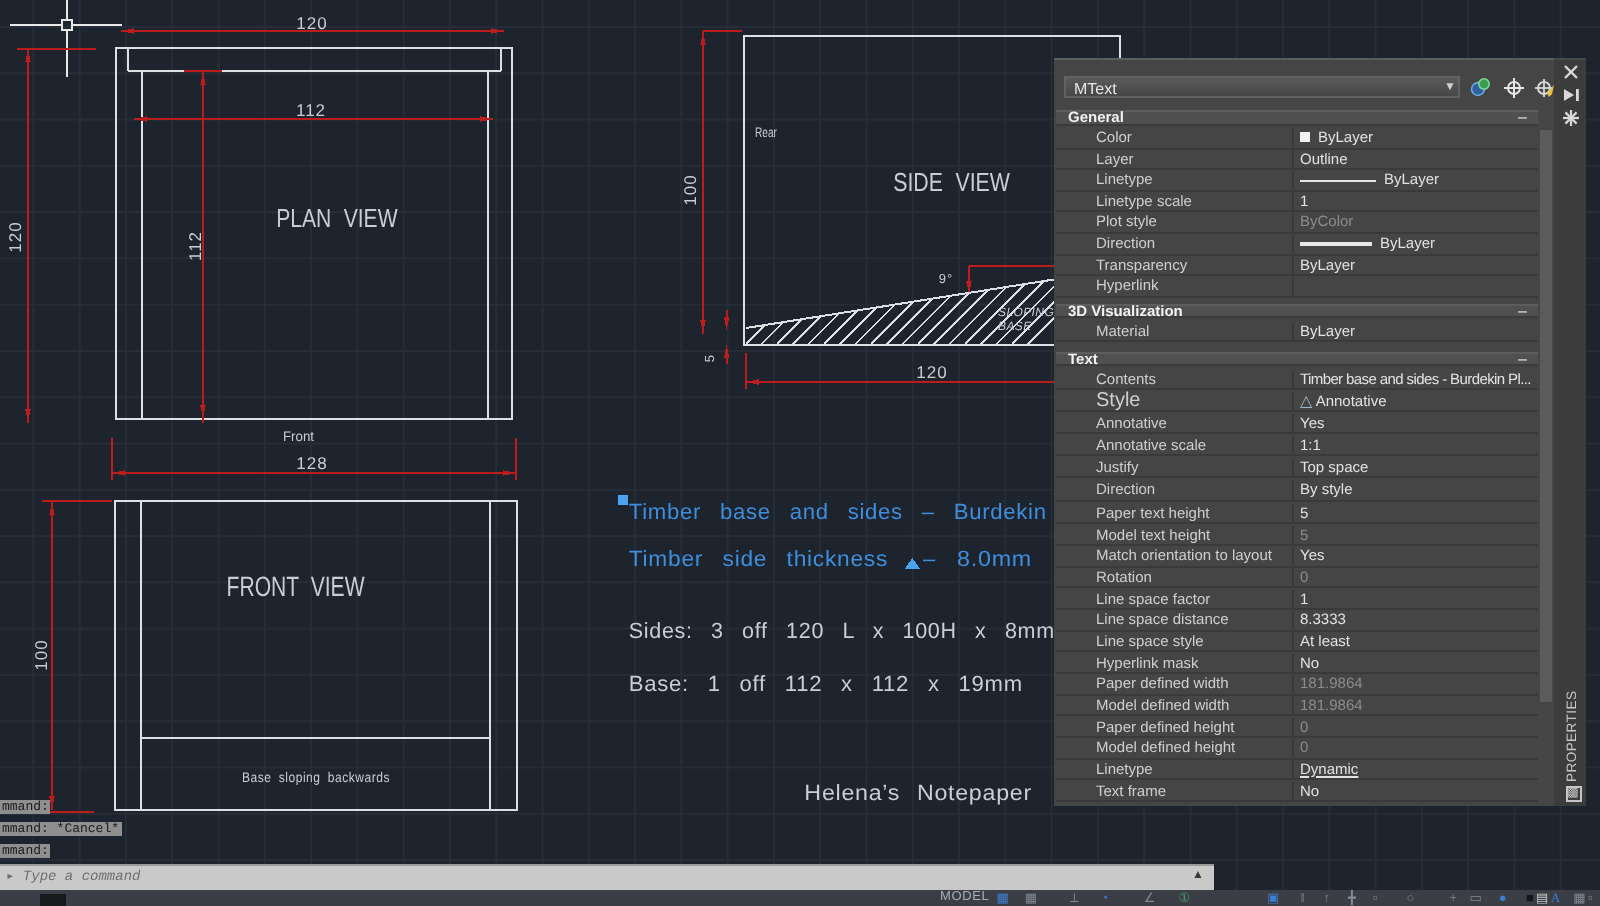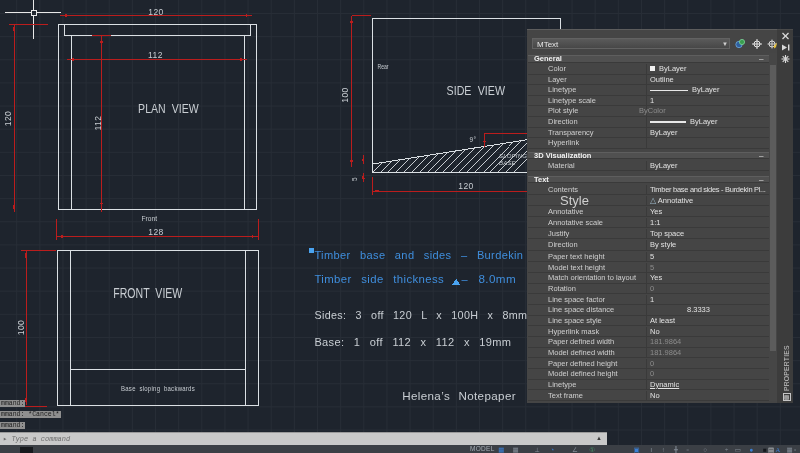--- a/index.html
+++ b/index.html
@@ -169,21 +169,21 @@
       <div style="position:absolute;left:118.5px;top:56.6px;width:1px;height:10.6px;background:#3a3a3a"></div>
       <div style="position:absolute;left:21px;top:56.6px;height:10.6px;color:#cfcfcf;font-size:7.5px;line-height:10.6px;white-space:nowrap">Linetype</div>
       <div style="position:absolute;left:123px;top:56.6px;height:10.6px;color:#e2e2e2;font-size:7.5px;line-height:10.6px"><span style="display:inline-block;width:38px;height:1px;background:#e8e8e8;vertical-align:middle;margin-right:4px"></span>ByLayer</div>
       <div style="position:absolute;left:1px;top:67.2px;width:242px;height:10.6px;border-bottom:1px solid #3a3a3a"></div>
       <div style="position:absolute;left:118.5px;top:67.2px;width:1px;height:10.6px;background:#3a3a3a"></div>
       <div style="position:absolute;left:21px;top:67.2px;height:10.6px;color:#cfcfcf;font-size:7.5px;line-height:10.6px;white-space:nowrap">Linetype scale</div>
       <div style="position:absolute;left:123px;top:67.2px;height:10.6px;color:#e2e2e2;font-size:7.5px;line-height:10.6px;white-space:nowrap;">1</div>
       <div style="position:absolute;left:1px;top:77.8px;width:242px;height:10.6px;border-bottom:1px solid #3a3a3a"></div>
       <div style="position:absolute;left:118.5px;top:77.8px;width:1px;height:10.6px;background:#3a3a3a"></div>
       <div style="position:absolute;left:21px;top:77.8px;height:10.6px;color:#cfcfcf;font-size:7.5px;line-height:10.6px;white-space:nowrap">Plot style</div>
-      <div style="position:absolute;left:112px;top:77.8px;height:10.6px;color:#8c8c8c;font-size:7.5px;line-height:10.6px;white-space:nowrap;">ByColor</div>
+      <div style="position:absolute;left:123px;top:77.8px;height:10.6px;color:#8c8c8c;font-size:7.5px;line-height:10.6px;white-space:nowrap;">ByColor</div>
       <div style="position:absolute;left:1px;top:88.4px;width:242px;height:10.6px;border-bottom:1px solid #3a3a3a"></div>
       <div style="position:absolute;left:118.5px;top:88.4px;width:1px;height:10.6px;background:#3a3a3a"></div>
       <div style="position:absolute;left:21px;top:88.4px;height:10.6px;color:#cfcfcf;font-size:7.5px;line-height:10.6px;white-space:nowrap">Direction</div>
       <div style="position:absolute;left:123px;top:88.4px;height:10.6px;color:#e2e2e2;font-size:7.5px;line-height:10.6px"><span style="display:inline-block;width:36px;height:2.5px;background:#e8e8e8;vertical-align:middle;margin-right:4px"></span>ByLayer</div>
       <div style="position:absolute;left:1px;top:99.0px;width:242px;height:10.6px;border-bottom:1px solid #3a3a3a"></div>
       <div style="position:absolute;left:118.5px;top:99.0px;width:1px;height:10.6px;background:#3a3a3a"></div>
       <div style="position:absolute;left:21px;top:99.0px;height:10.6px;color:#cfcfcf;font-size:7.5px;line-height:10.6px;white-space:nowrap">Transparency</div>
       <div style="position:absolute;left:123px;top:99.0px;height:10.6px;color:#e2e2e2;font-size:7.5px;line-height:10.6px;white-space:nowrap;">ByLayer</div>
       <div style="position:absolute;left:1px;top:109.6px;width:242px;height:10.6px;border-bottom:1px solid #3a3a3a"></div>
       <div style="position:absolute;left:118.5px;top:109.6px;width:1px;height:10.6px;background:#3a3a3a"></div>
@@ -197,21 +197,21 @@
       <div style="position:absolute;left:123px;top:132.1px;height:10.6px;color:#e2e2e2;font-size:7.5px;line-height:10.6px;white-space:nowrap;">ByLayer</div>
       <div style="position:absolute;left:1px;top:147.2px;width:242px;height:7.4px;background:#505050;border-top:1px solid #5e5e5e;border-bottom:1px solid #3a3a3a"></div>
       <div style="position:absolute;left:7px;top:147.2px;height:7.4px;color:#f2f2f2;font-size:7.5px;font-weight:bold;line-height:7.4px">Text</div>
       <div style="position:absolute;left:232px;top:147.2px;height:7.4px;color:#e8e8e8;font-size:8px;line-height:7px">–</div>
       <div style="position:absolute;left:1px;top:156.1px;width:242px;height:10.6px;border-bottom:1px solid #3a3a3a"></div>
       <div style="position:absolute;left:118.5px;top:156.1px;width:1px;height:10.6px;background:#3a3a3a"></div>
       <div style="position:absolute;left:21px;top:156.1px;height:10.6px;color:#cfcfcf;font-size:7.5px;line-height:10.6px;white-space:nowrap">Contents</div>
       <div style="position:absolute;left:123px;top:156.1px;height:10.6px;color:#e2e2e2;font-size:7.5px;line-height:10.6px;white-space:nowrap;letter-spacing:-0.3px;">Timber base and sides - Burdekin Pl...</div>
       <div style="position:absolute;left:1px;top:167.1px;width:242px;height:10.6px;border-bottom:1px solid #3a3a3a"></div>
       <div style="position:absolute;left:118.5px;top:167.1px;width:1px;height:10.6px;background:#3a3a3a"></div>
-      <div style="position:absolute;left:33px;top:167.1px;height:10.6px;color:#cfcfcf;font-size:13px;line-height:10.6px;white-space:nowrap">Style</div>
+      <div style="position:absolute;left:21px;top:167.1px;height:10.6px;color:#cfcfcf;font-size:10px;line-height:10.6px;white-space:nowrap">Style</div>
       <div style="position:absolute;left:123px;top:167.1px;height:10.6px;color:#e2e2e2;font-size:7.5px;line-height:10.6px"><span style="color:#9db8c8;font-size:8px">△</span> Annotative</div>
       <div style="position:absolute;left:1px;top:178.1px;width:242px;height:10.6px;border-bottom:1px solid #3a3a3a"></div>
       <div style="position:absolute;left:118.5px;top:178.1px;width:1px;height:10.6px;background:#3a3a3a"></div>
       <div style="position:absolute;left:21px;top:178.1px;height:10.6px;color:#cfcfcf;font-size:7.5px;line-height:10.6px;white-space:nowrap">Annotative</div>
       <div style="position:absolute;left:123px;top:178.1px;height:10.6px;color:#e2e2e2;font-size:7.5px;line-height:10.6px;white-space:nowrap;">Yes</div>
       <div style="position:absolute;left:1px;top:189.1px;width:242px;height:10.6px;border-bottom:1px solid #3a3a3a"></div>
       <div style="position:absolute;left:118.5px;top:189.1px;width:1px;height:10.6px;background:#3a3a3a"></div>
       <div style="position:absolute;left:21px;top:189.1px;height:10.6px;color:#cfcfcf;font-size:7.5px;line-height:10.6px;white-space:nowrap">Annotative scale</div>
       <div style="position:absolute;left:123px;top:189.1px;height:10.6px;color:#e2e2e2;font-size:7.5px;line-height:10.6px;white-space:nowrap;">1:1</div>
       <div style="position:absolute;left:1px;top:200.1px;width:242px;height:10.6px;border-bottom:1px solid #3a3a3a"></div>
@@ -238,21 +238,21 @@
       <div style="position:absolute;left:118.5px;top:255.1px;width:1px;height:10.6px;background:#3a3a3a"></div>
       <div style="position:absolute;left:21px;top:255.1px;height:10.6px;color:#cfcfcf;font-size:7.5px;line-height:10.6px;white-space:nowrap">Rotation</div>
       <div style="position:absolute;left:123px;top:255.1px;height:10.6px;color:#8c8c8c;font-size:7.5px;line-height:10.6px;white-space:nowrap;">0</div>
       <div style="position:absolute;left:1px;top:266.1px;width:242px;height:10.6px;border-bottom:1px solid #3a3a3a"></div>
       <div style="position:absolute;left:118.5px;top:266.1px;width:1px;height:10.6px;background:#3a3a3a"></div>
       <div style="position:absolute;left:21px;top:266.1px;height:10.6px;color:#cfcfcf;font-size:7.5px;line-height:10.6px;white-space:nowrap">Line space factor</div>
       <div style="position:absolute;left:123px;top:266.1px;height:10.6px;color:#e2e2e2;font-size:7.5px;line-height:10.6px;white-space:nowrap;">1</div>
       <div style="position:absolute;left:1px;top:276.6px;width:242px;height:10.6px;border-bottom:1px solid #3a3a3a"></div>
       <div style="position:absolute;left:118.5px;top:276.6px;width:1px;height:10.6px;background:#3a3a3a"></div>
       <div style="position:absolute;left:21px;top:276.6px;height:10.6px;color:#cfcfcf;font-size:7.5px;line-height:10.6px;white-space:nowrap">Line space distance</div>
-      <div style="position:absolute;left:123px;top:276.6px;height:10.6px;color:#e2e2e2;font-size:7.5px;line-height:10.6px;white-space:nowrap;margin-left:37px;">8.3333</div>
+      <div style="position:absolute;left:123px;top:276.6px;height:10.6px;color:#e2e2e2;font-size:7.5px;line-height:10.6px;white-space:nowrap;">8.3333</div>
       <div style="position:absolute;left:1px;top:287.1px;width:242px;height:10.6px;border-bottom:1px solid #3a3a3a"></div>
       <div style="position:absolute;left:118.5px;top:287.1px;width:1px;height:10.6px;background:#3a3a3a"></div>
       <div style="position:absolute;left:21px;top:287.1px;height:10.6px;color:#cfcfcf;font-size:7.5px;line-height:10.6px;white-space:nowrap">Line space style</div>
       <div style="position:absolute;left:123px;top:287.1px;height:10.6px;color:#e2e2e2;font-size:7.5px;line-height:10.6px;white-space:nowrap;">At least</div>
       <div style="position:absolute;left:1px;top:298.1px;width:242px;height:10.6px;border-bottom:1px solid #3a3a3a"></div>
       <div style="position:absolute;left:118.5px;top:298.1px;width:1px;height:10.6px;background:#3a3a3a"></div>
       <div style="position:absolute;left:21px;top:298.1px;height:10.6px;color:#cfcfcf;font-size:7.5px;line-height:10.6px;white-space:nowrap">Hyperlink mask</div>
       <div style="position:absolute;left:123px;top:298.1px;height:10.6px;color:#e2e2e2;font-size:7.5px;line-height:10.6px;white-space:nowrap;">No</div>
       <div style="position:absolute;left:1px;top:308.6px;width:242px;height:10.6px;border-bottom:1px solid #3a3a3a"></div>
       <div style="position:absolute;left:118.5px;top:308.6px;width:1px;height:10.6px;background:#3a3a3a"></div>

